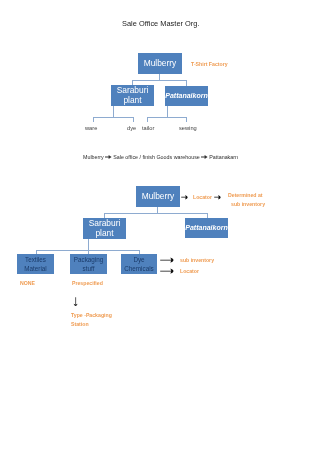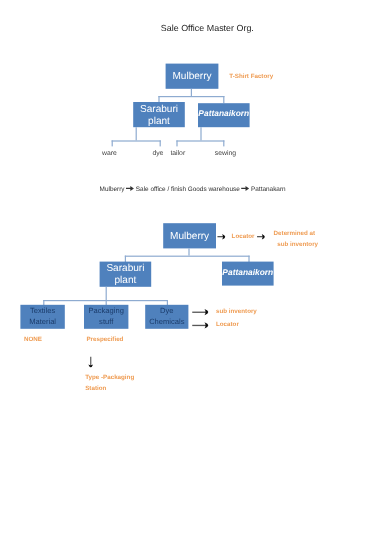--- a/index.html
+++ b/index.html
@@ -28,21 +28,21 @@
   .org{position:absolute;font-size:5.2px;color:#ef9c53;font-weight:bold;white-space:nowrap;line-height:8px;}
 
   svg{display:block;overflow:visible;}
   .wd{display:inline-block;vertical-align:baseline;margin:0 1.2px;position:relative;top:0.6px;}
 </style>
 </head>
 <body>
 
 <div id="page">
 
-  <div class="abs title" style="left:134px;top:19px;">Sale Office Master Org.</div>
+  <div class="abs title" style="left:122px;top:19px;">Sale Office Master Org.</div>
 
   <div class="box" style="left:138px;top:53px;width:44px;height:21px;">Mulberry</div>
 
   <div class="org" style="left:191px;top:60px;">T-Shirt Factory</div>
 
   <div class="vl" style="left:159px;top:74px;height:6px;"></div>
   <div class="hl" style="left:132px;top:80px;width:55px;"></div>
   <div class="vl" style="left:132px;top:80px;height:5px;"></div>
   <div class="vl" style="left:186px;top:80px;height:6px;"></div>
 

